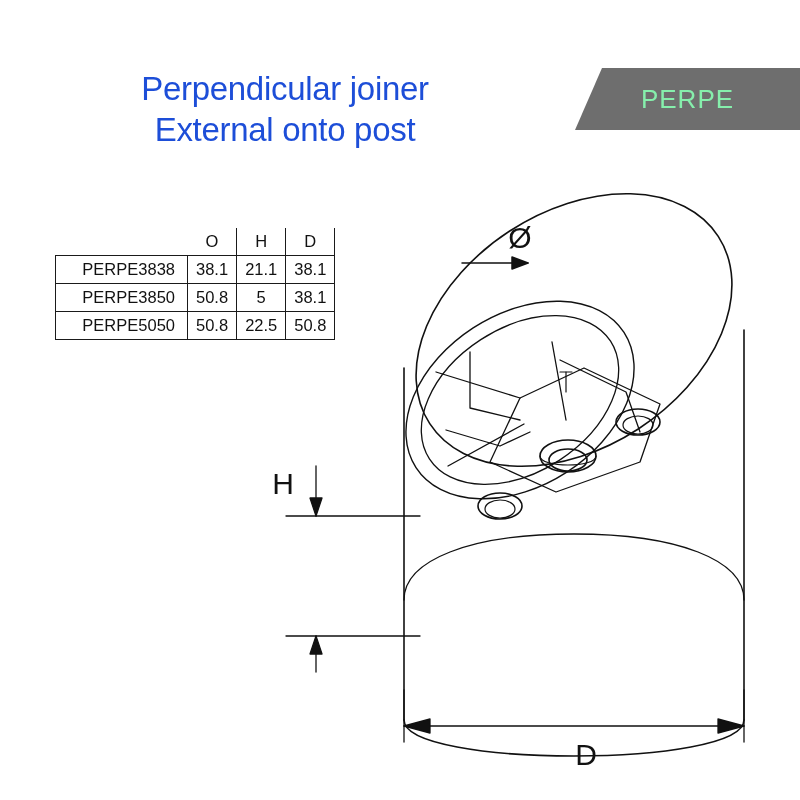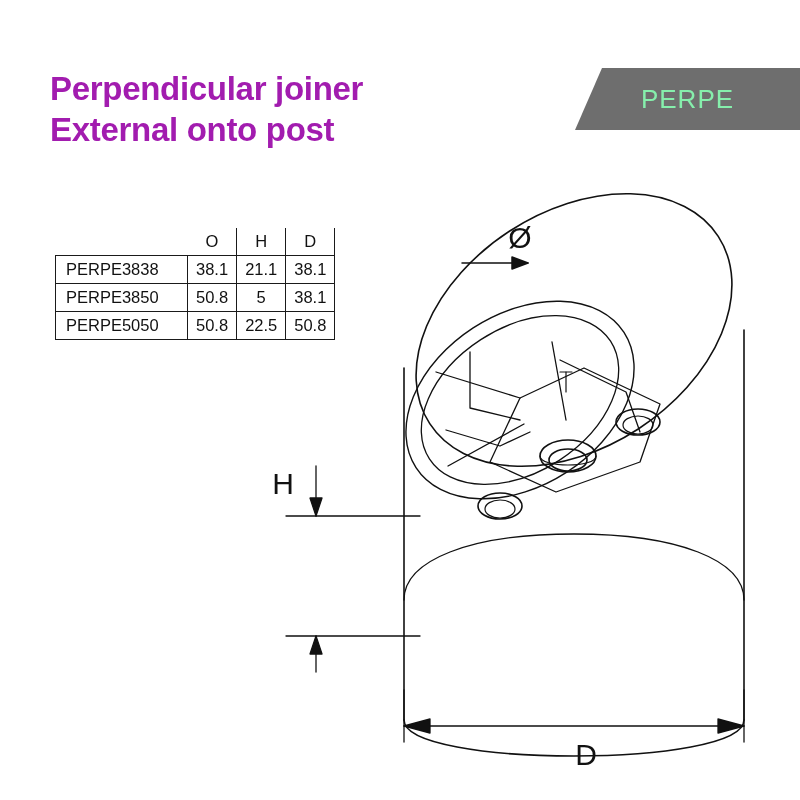--- a/index.html
+++ b/index.html
@@ -17,24 +17,25 @@
     overflow: hidden;
   }
 
   
   .title {
     position: absolute;
     left: 50px;
     top: 68px;
     width: 470px;
     font-size: 33px;
-    font-weight: bold;
+    font-weight: normal;
     line-height: 1.25;
     letter-spacing: -0.3px;
-    color: #a21caf;
+    color: #1d4ed8;
+    text-align: center;
   }
   .title div { white-space: nowrap; }
 
   .code-banner {
     position: absolute;
     right: 0;
     top: 68px;
     width: 225px;
     height: 62px;
     background: #6e6e6e;
@@ -66,21 +67,21 @@
   }
   .spec-table thead th {
     border-top: none;
     border-left: none;
     border-right: 1px solid #1a1a1a;
   }
   .spec-table thead th.corner {
     border: none;
   }
   .spec-table tbody td.rowlabel {
-    text-align: left;
+    text-align: right;
     padding-left: 10px;
     padding-right: 12px;
     min-width: 132px;
   }
   .spec-table td.val { min-width: 48px; }
 
   
   #drawing {
     position: absolute;
     left: 0;

